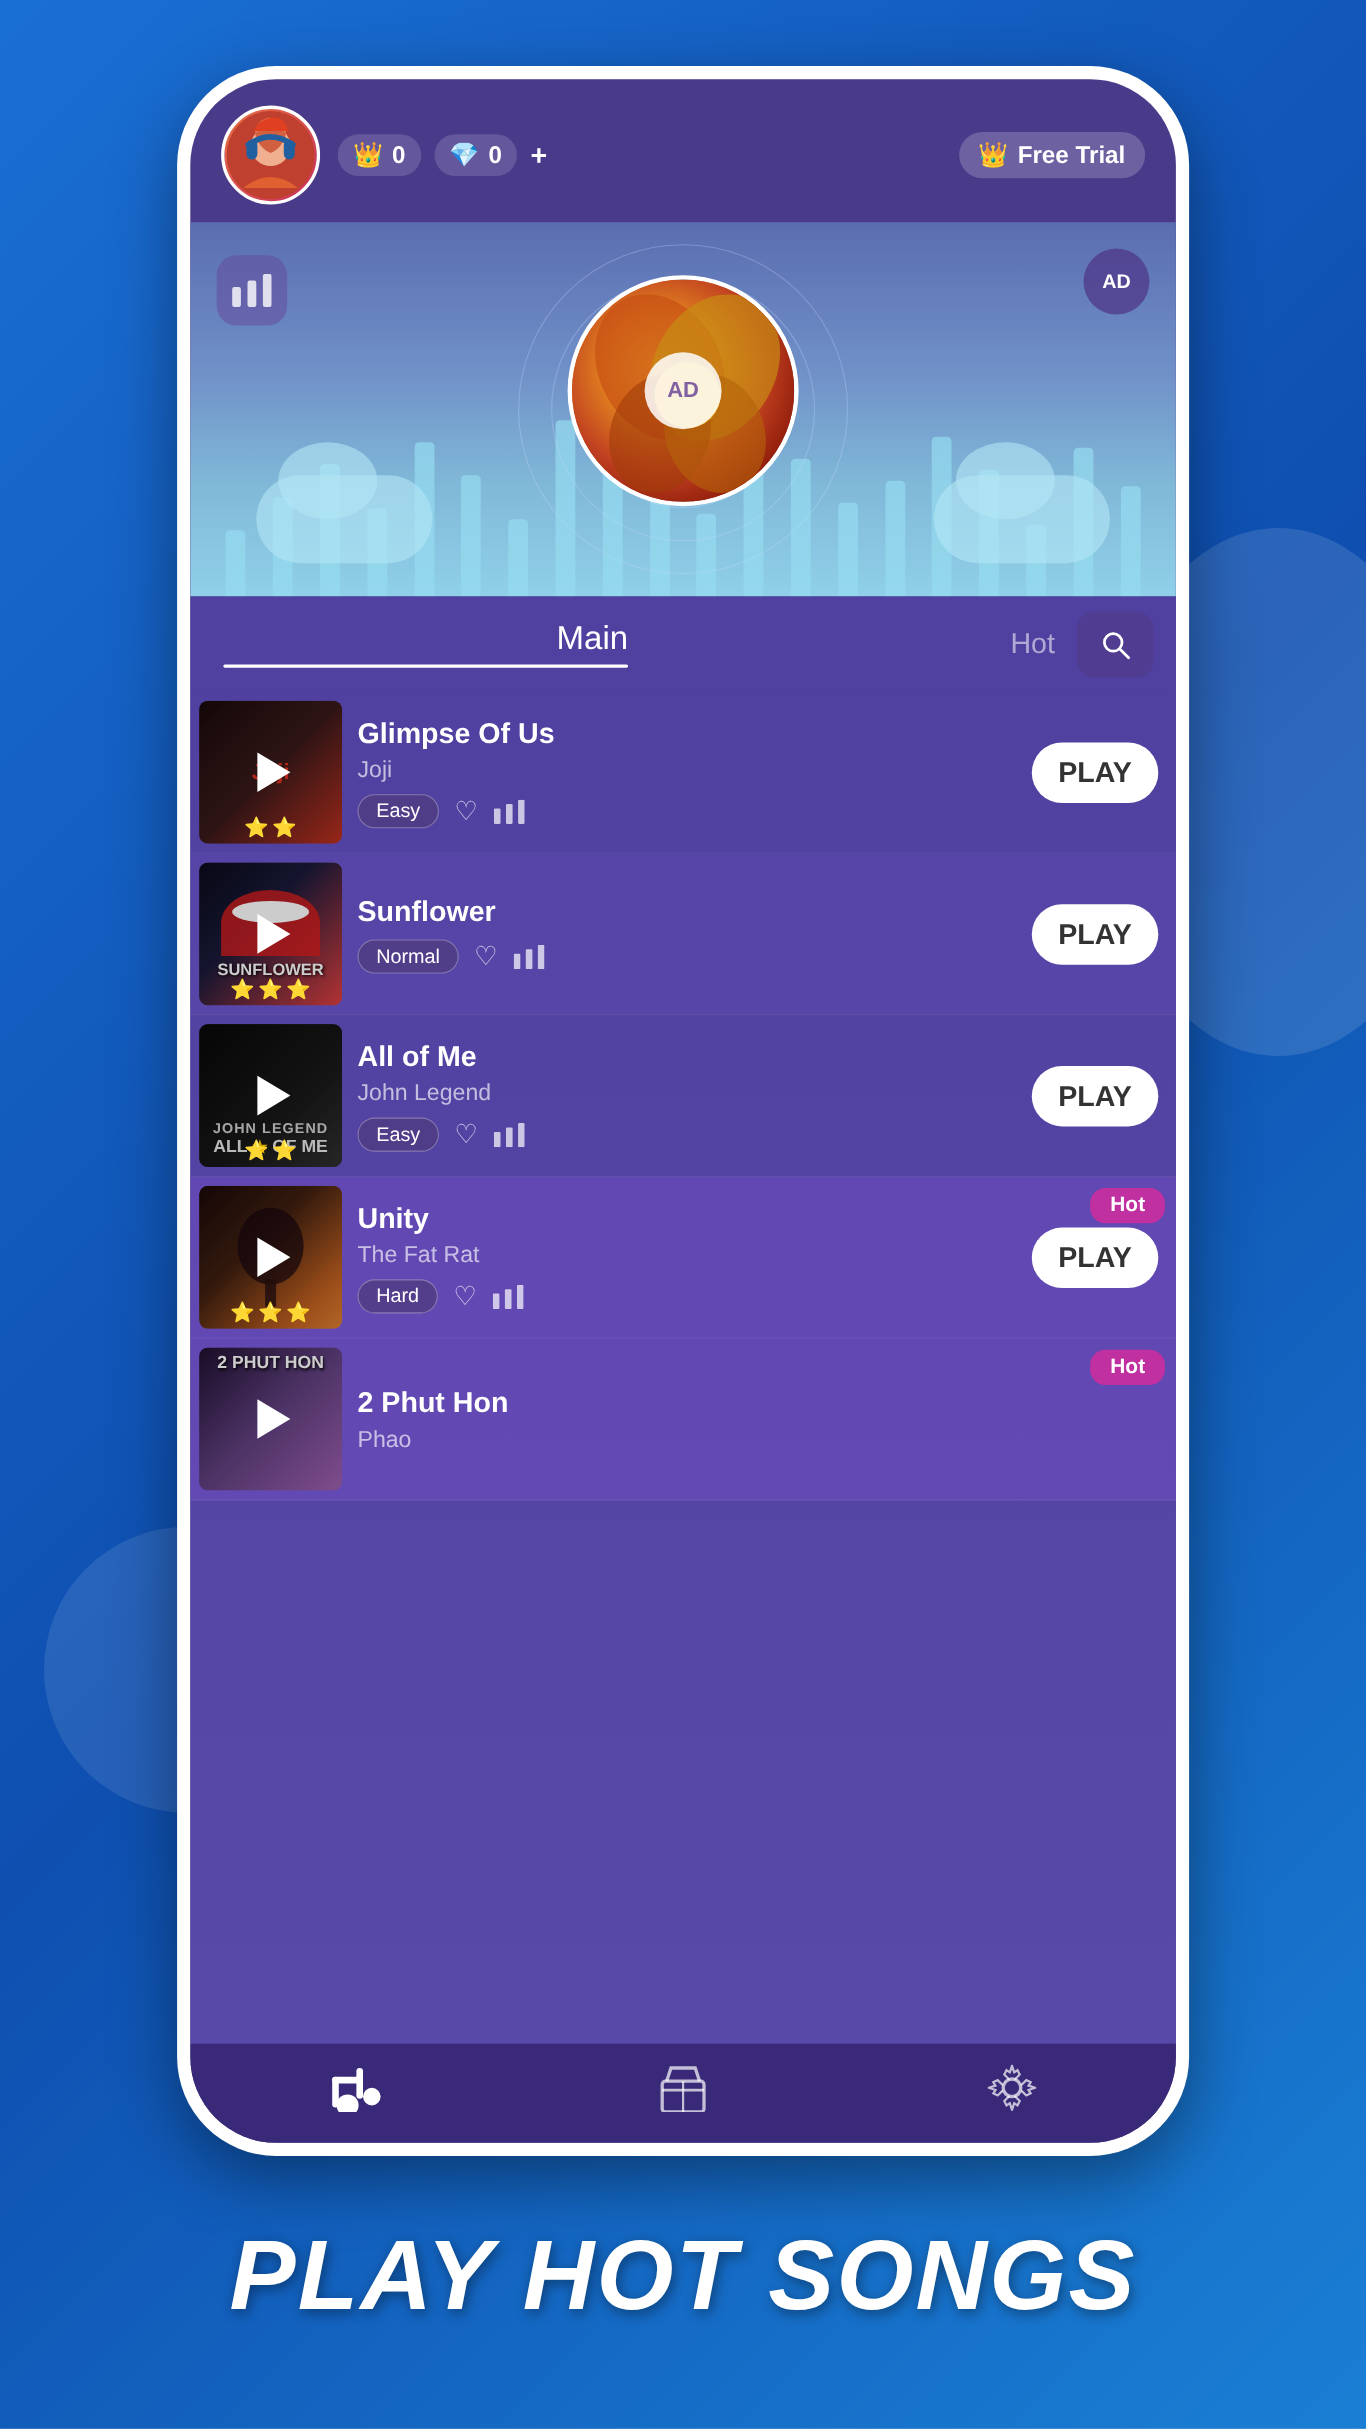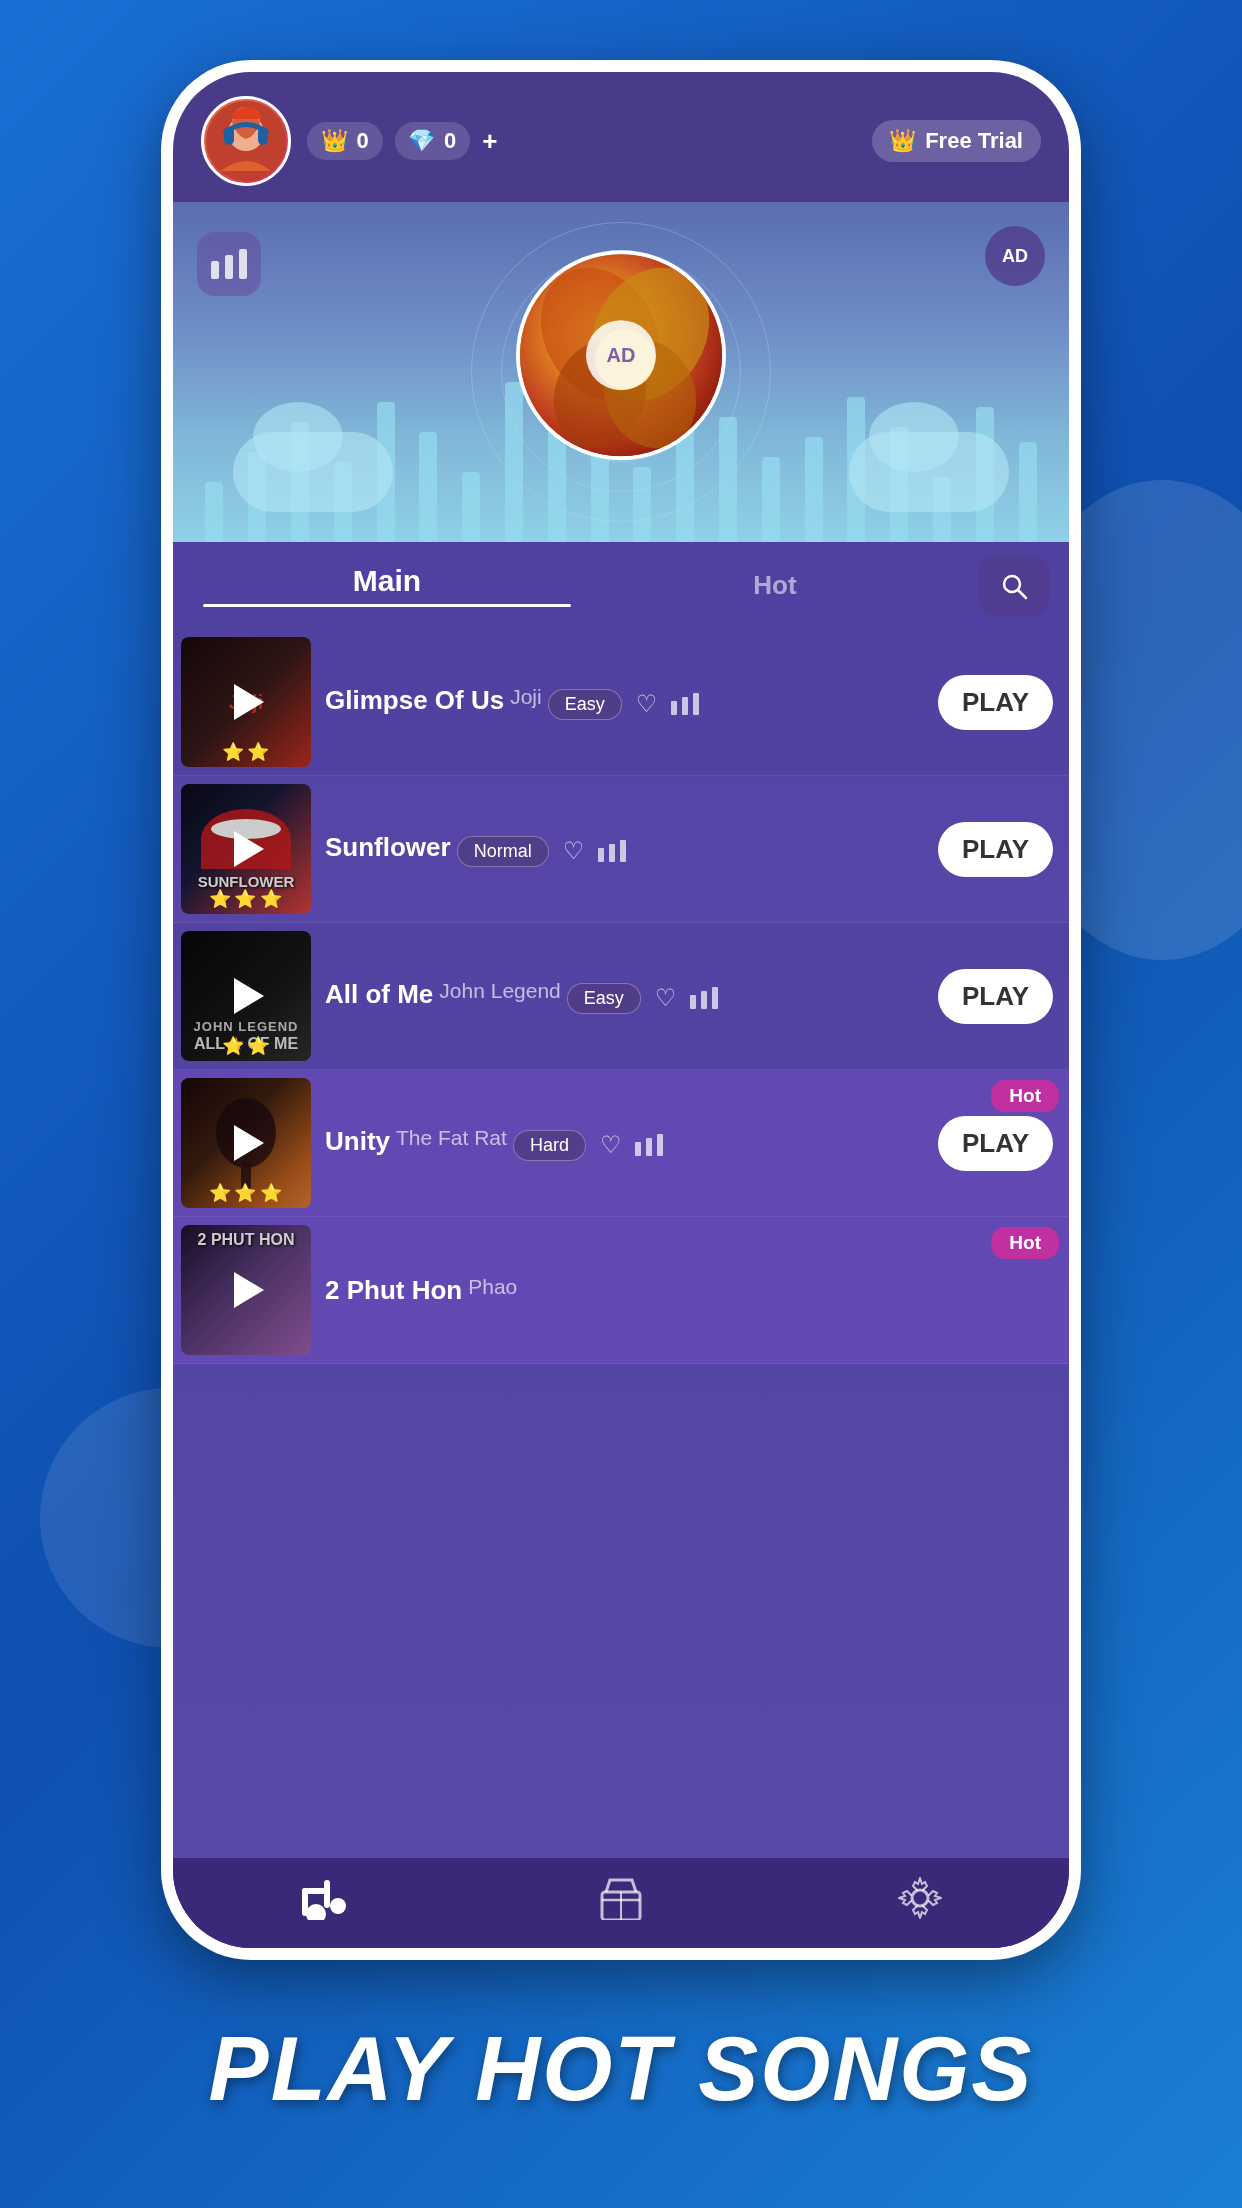--- a/index.html
+++ b/index.html
@@ -282,22 +282,23 @@
       flex-shrink: 0;
     }
     .tab {
       flex: 1;
       padding: 22px 10px;
       text-align: center;
       cursor: pointer;
     }
     .tab-label {
       font-size: 26px;
-      font-weight: 700;
+      font-weight: 400;
       color: rgba(255,255,255,0.55);
+      text-align: right;
     }
     .tab.active .tab-label {
       color: white;
       font-size: 30px;
     }
     .tab-underline {
       height: 3px;
       background: white;
       border-radius: 2px;
       margin-top: 6px;
@@ -363,21 +364,21 @@
       border-top: 18px solid transparent;
       border-bottom: 18px solid transparent;
       border-left: 30px solid white;
       margin-left: 6px;
     }
 
     .song-info {
       flex: 1;
       padding: 12px 14px;
       display: flex;
-      flex-direction: row;
+      flex-direction: column;
       gap: 6px;
     }
     .song-title {
       color: white;
       font-size: 26px;
       font-weight: 700;
     }
     .song-artist {
       color: rgba(255,255,255,0.65);
       font-size: 21px;

